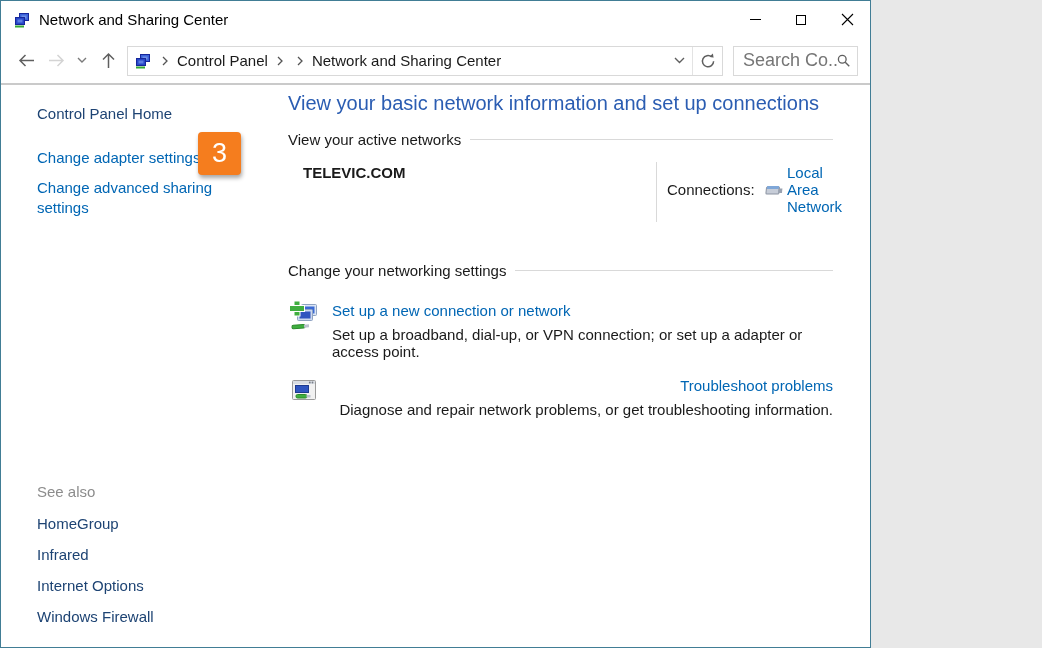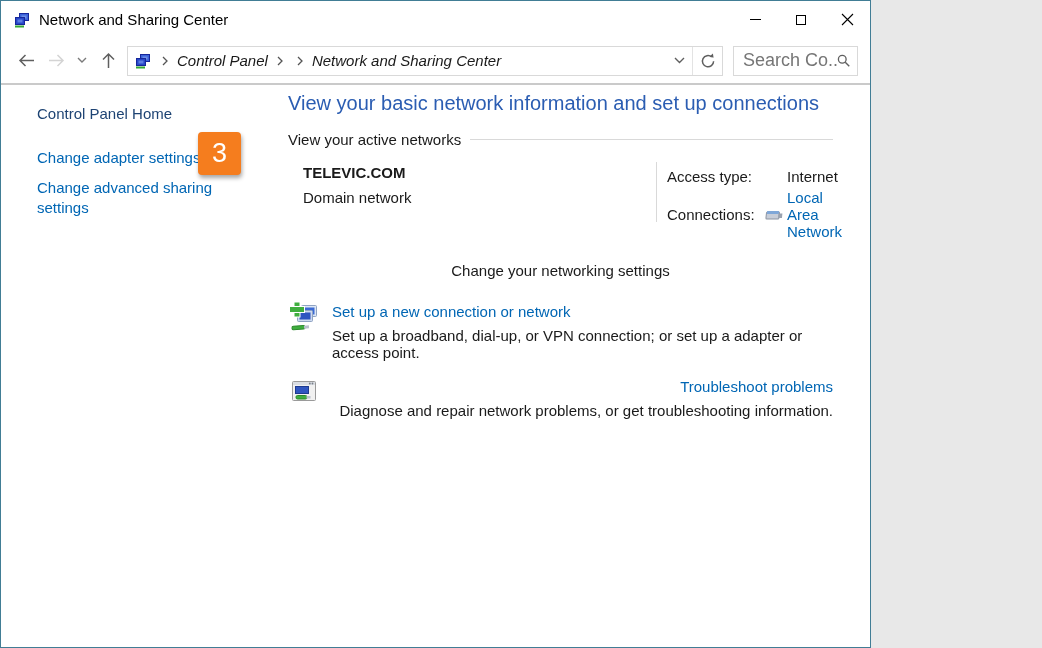--- a/index.html
+++ b/index.html
@@ -18,21 +18,21 @@
   .glyph-max { width:10px; height:10px; border:1px solid #000; }
   
   .toolbar { height:47px; display:flex; align-items:center; padding:0 12px 0 10px;
              border-bottom:2px solid #cacaca; background:#fff; }
   .nav-btn { display:flex; align-items:center; justify-content:center; height:30px; }
   .nav-back { width:30px; } .nav-fwd { width:30px; } .nav-drop { width:22px; } .nav-up { width:30px; margin-right:4px; }
   .addressbar { flex:1 1 auto; height:30px; border:1px solid #d9d9d9; display:flex; align-items:center;
                 padding-left:7px; background:#fff; min-width:0; }
   .addressbar .crumb-icon { width:16px; height:16px; margin-right:4px; flex:0 0 auto; }
   .crumb-sep { padding:0 7px; display:flex; align-items:center; }
-  .crumb-item { color:#1a1a1a; padding:2px 2px; cursor:default;font-style:italic; }
+  .crumb-item { color:#1a1a1a; padding:2px 2px; cursor:default; }
   .addr-spacer { flex:1 1 auto; }
   .addr-drop { width:26px; height:28px; display:flex; align-items:center; justify-content:center; }
   .addr-refresh { width:30px; height:28px; display:flex; align-items:center; justify-content:center; border-left:1px solid #e3e3e3; }
   .searchbox { width:125px; height:30px; border:1px solid #d9d9d9; margin-left:10px; display:flex; align-items:center; padding:0 7px 0 9px; }
   .searchbox input { border:none; outline:none; width:100%; font-family:"Liberation Sans",sans-serif; font-size:18px; color:#1a1a1a; }
   .searchbox input::placeholder { color:#767676; opacity:1; }
   
   .body { position:relative; height:561px; background:#fff; }
   .sidebar { position:absolute; left:36px; top:0; width:235px; }
   .sb-home { margin-top:20px; color:#1d4373; cursor:pointer; }
@@ -52,21 +52,21 @@
   .section-hdr { display:flex; align-items:center; margin-top:16px; }
   .section-hdr .line { flex:1 1 auto; border-top:1px solid #d9d9d9; margin-left:9px; }
   .net-row { margin-top:14px; display:flex; min-height:60px; }
   .net-left { width:368px; padding-left:15px; flex:0 0 auto; }
   .net-name { font-weight:700; padding-top:2px; }
   .net-type { margin-top:8px; }
   .net-divider { border-left:1px solid #d9d9d9; }
   .net-right { padding-left:10px; padding-top:2px; }
   .net-grid-row { display:grid; grid-template-columns:97px 23px auto; align-items:center; height:25px; }
   .link { color:#0066b4; cursor:pointer; }
-  .settings-hdr { margin-top:40px;flex-direction:column; }
+  .settings-hdr { margin-top:40px; }
   .task { display:grid; grid-template-columns:44px auto; margin-top:19px; }
   .task + .task { margin-top:13px;text-align:right; }
   .task .t-icon { width:32px; height:32px; margin-top:2px; }
   .task .t-title { margin-top:4px; }
   .task .t-desc { margin-top:7px; color:#1a1a1a; }
   svg { display:block; }
 </style>
 </head>
 <body>
 
@@ -171,41 +171,42 @@
   <div class="body">
 
     <div class="sidebar">
       <div class="sb-home">Control Panel Home</div>
       <div class="sb-link">Change adapter settings</div>
       <div class="sb-link">Change advanced sharing settings</div>
     </div>
 
     <div class="badge">3</div>
 
+    <div class="see-also">
+      <div class="sa-title">See also</div>
+      <div class="sa-item">HomeGroup</div>
+      <div class="sa-item">Infrared</div>
+      <div class="sa-item">Internet Options</div>
+      <div class="sa-item">Windows Firewall</div>
+    </div>
 
     <div class="main">
       <h1>View your basic network information and set up connections</h1>
 
       <div class="section-hdr">
         <span>View your active networks</span>
         <span class="line"></span>
       </div>
 
       <div class="net-row">
         <div class="net-left">
           <div class="net-name">TELEVIC.COM</div>
-          <div class="net-type">Domain network</div>
         </div>
         <div class="net-divider"></div>
         <div class="net-right">
-          <div class="net-grid-row">
-            <span>Access type:</span>
-            <span></span>
-            <span>Internet</span>
-          </div>
           <div class="net-grid-row">
             <span>Connections:</span>
             <span>
               <svg width="20" height="14" viewBox="0 0 20 14">
                 <g transform="skewX(-6)">
                   <rect x="3" y="4" width="13" height="7" rx="1" fill="#c7cdd8" stroke="#8b93a1"></rect>
                   <rect x="3.5" y="3" width="12" height="3" fill="#7fa7d8"></rect>
                   <rect x="15" y="5.5" width="4" height="4.5" fill="#9aa2b0"></rect>
                 </g>
               </svg>

